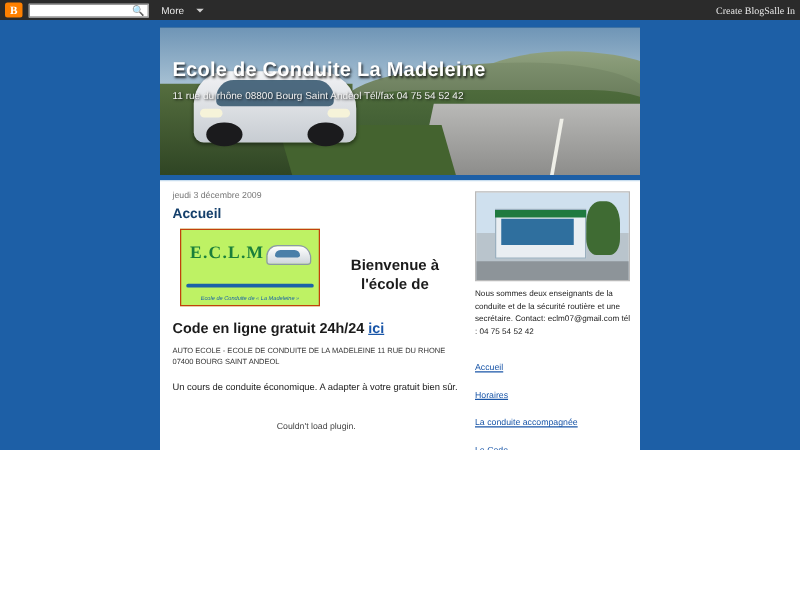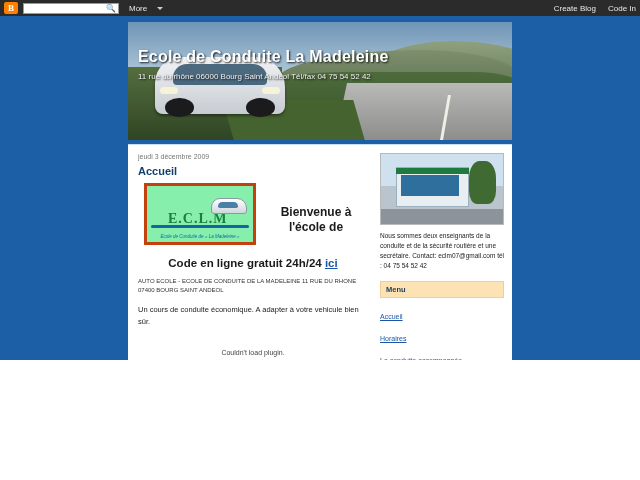--- a/index.html
+++ b/index.html
@@ -54,21 +54,21 @@
     gap: 3px;
   }
   #navbar .caret {
     width: 0; height: 0;
     border-left: 3px solid transparent;
     border-right: 3px solid transparent;
     border-top: 3px solid #cfcfcf;
   }
   #navbar .spacer { flex: 1; }
   #navbar .right-link {
-    font-size: 8px; color: #e8e8e8; margin-left: 12px;
+    font-size: 8px; color: #e8e8e8; margin-left: 0; font-family: Liberation Serif, serif;
   }
 
   
   #page {
     width: 640px;
     height: 344px;
     background: #1d5fa6;
     position: relative;
     overflow: hidden;
   }
@@ -194,23 +194,23 @@
     font-size: 11px;
     font-weight: bold;
     color: #143f6b;
     margin: 0 0 6px 0;
   }
 
   
   .logo-card {
     width: 112px;
     height: 62px;
-    border: 3px solid #c2410c;
-    background: #86efac;
-    padding: 15px;
+    border: 1px solid #c2410c;
+    background: #bef264;
+    padding: 1px;
     position: relative;
     float: left;
     margin: 0 8px 2px 6px;
   }
   .logo-card .eclm {
     font-family: "Liberation Serif", serif;
     font-size: 14px;
     font-weight: bold;
     color: #1a7f3a;
     letter-spacing: 1px;
@@ -247,21 +247,21 @@
     color: #1b1b1b;
     line-height: 1.25;
     text-align: center;
     padding-top: 22px;
   }
   .codeline {
     clear: both;
     font-size: 11.5px;
     font-weight: bold;
     color: #1b1b1b;
-    text-align: center;
+    text-align: left;
     padding: 10px 0 8px 0;
   }
   .codeline a { color: #1a56a8; text-decoration: underline; }
 
   .body-text {
     font-size: 7.5px;
     color: #222;
     line-height: 1.55;
     margin: 0 0 9px 0;
   }
@@ -348,21 +348,21 @@
     <span class="mag">🔍</span>
   </div>
   <div class="navitem">
     <span>More</span>
   </div>
   <div class="navitem">
     <span class="caret"></span>
   </div>
   <div class="spacer"></div>
   <div class="right-link">Create Blog</div>
-  <div class="right-link">Code In</div>
+  <div class="right-link">Salle In</div>
 </div>
 
 <div id="page">
 
   <div id="header">
     <div class="sky"></div>
     <div class="hillfar2"></div>
     <div class="hillfar"></div>
     <div class="trees"></div>
     <div class="road"></div>
@@ -371,21 +371,21 @@
     <div class="grass"></div>
     <div class="car">
       <div class="glass"></div>
       <div class="lamp l"></div>
       <div class="lamp r"></div>
       <div class="wheel l"></div>
       <div class="wheel r"></div>
     </div>
     <div class="titleblock">
       <h1>Ecole de Conduite La Madeleine</h1>
-      <div class="desc">11 rue du rhône 06000 Bourg Saint Andéol  Tél/fax 04 75 54 52 42</div>
+      <div class="desc">11 rue du rhône 08800 Bourg Saint Andéol  Tél/fax 04 75 54 52 42</div>
     </div>
   </div>
 
   <div id="outer-wrap">
 
     <div id="main-col">
       <div class="post-date">jeudi 3 décembre 2009</div>
       <h3 class="post-title">Accueil</h3>
 
       <div class="logo-card">
@@ -399,40 +399,39 @@
         <div>Bienvenue à</div>
         <div>l'école de</div>
       </div>
 
       <div class="codeline">
         <span>Code en ligne gratuit 24h/24</span>
         <a href="#">ici</a>
       </div>
 
       <p class="body-text small">AUTO ECOLE - ECOLE DE CONDUITE DE LA MADELEINE 11 RUE DU RHONE 07400 BOURG SAINT ANDEOL</p>
-      <p class="body-text">Un cours de conduite économique. A adapter à votre vehicule bien sûr.</p>
+      <p class="body-text">Un cours de conduite économique. A adapter à votre gratuit bien sûr.</p>
 
       <div class="plugin-msg">Couldn't load plugin.</div>
     </div>
 
     <div id="side-col">
 
       <div class="widget">
         <div class="photo-box">
           <div class="bldg"></div>
           <div class="band"></div>
           <div class="win"></div>
           <div class="tree"></div>
           <div class="ground"></div>
         </div>
         <p class="side-text">Nous sommes deux enseignants de la conduite et de la sécurité routière et une secrétaire. Contact: eclm07@gmail.com tél : 04 75 54 52 42</p>
       </div>
 
       <div class="widget">
-        <h2>Menu</h2>
         <ul class="menu-list">
           <li><a href="#">Accueil</a></li>
           <li><a href="#">Horaires</a></li>
           <li><a href="#">La conduite accompagnée</a></li>
           <li><a href="#">Le Code</a></li>
           <li><a href="#">Le Permis B</a></li>
           <li><a href="#">Salle de code en ligne</a></li>
         </ul>
       </div>
 

